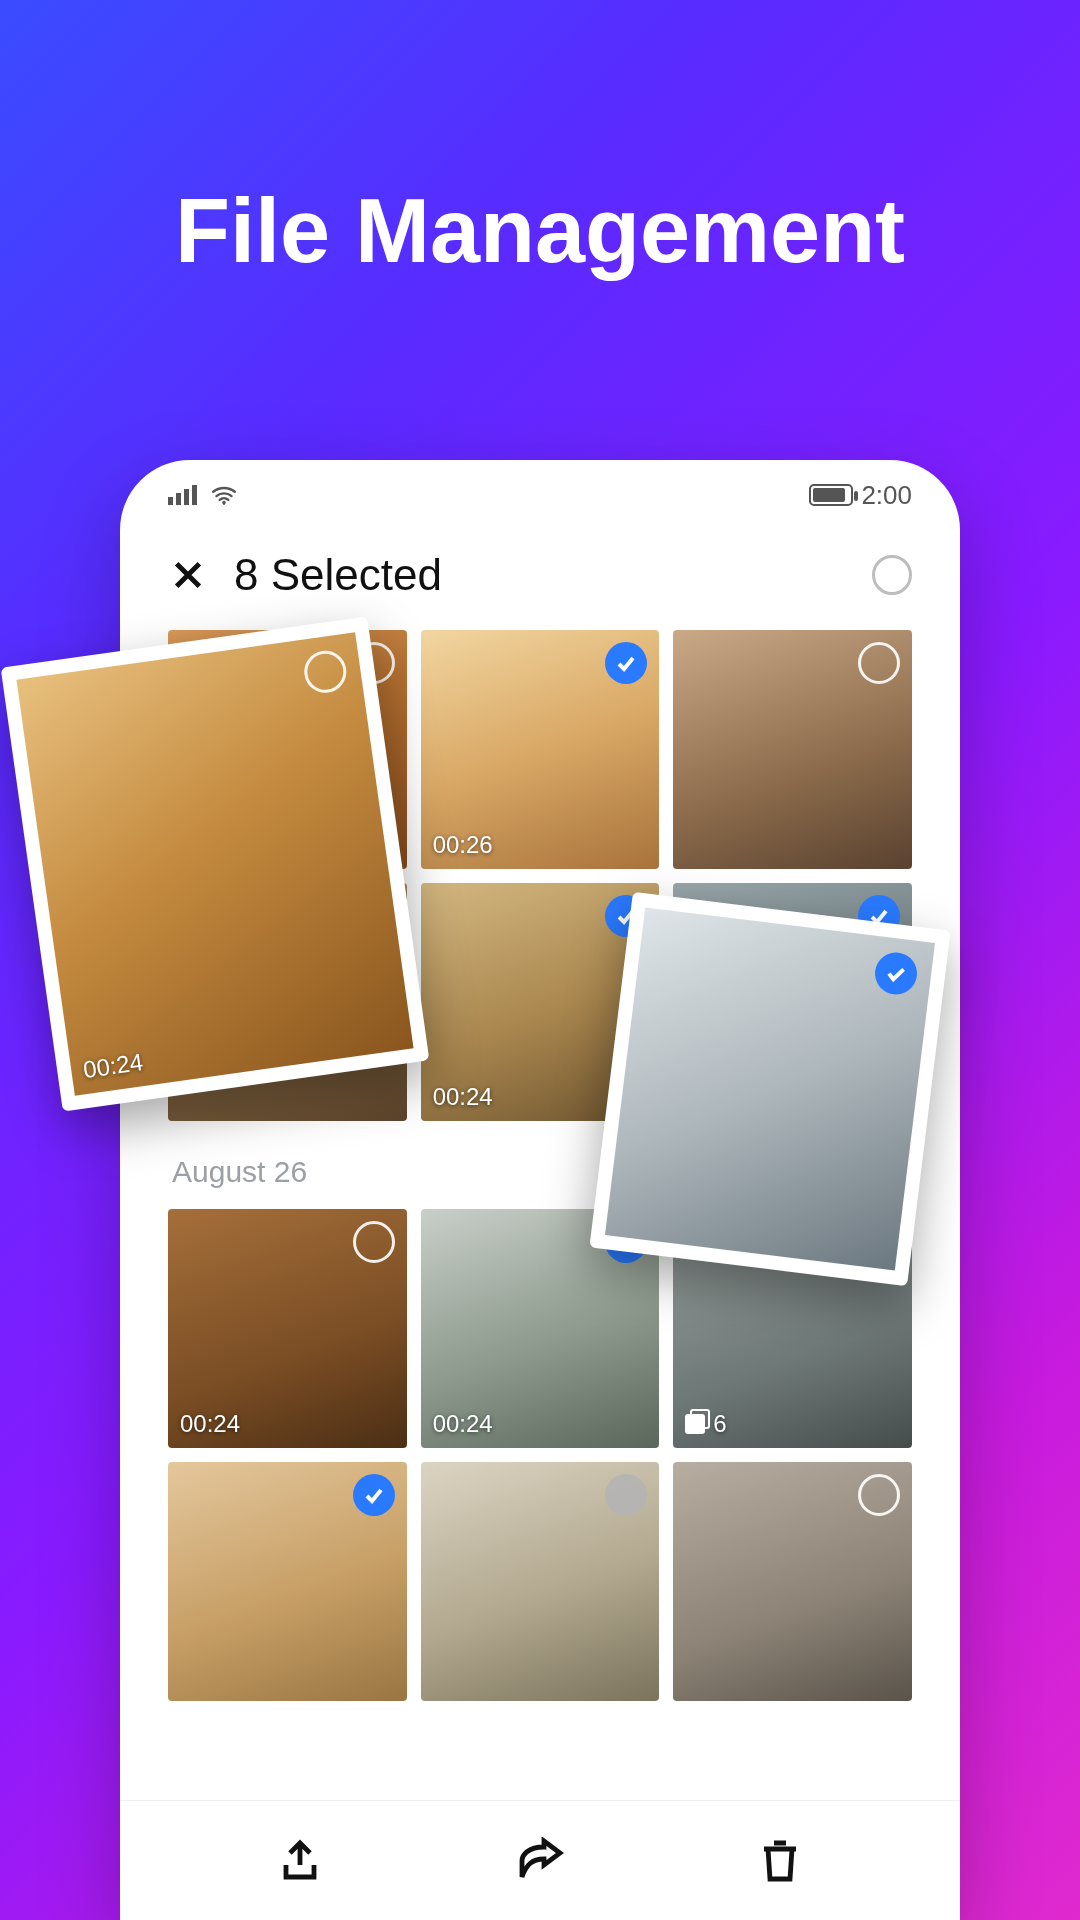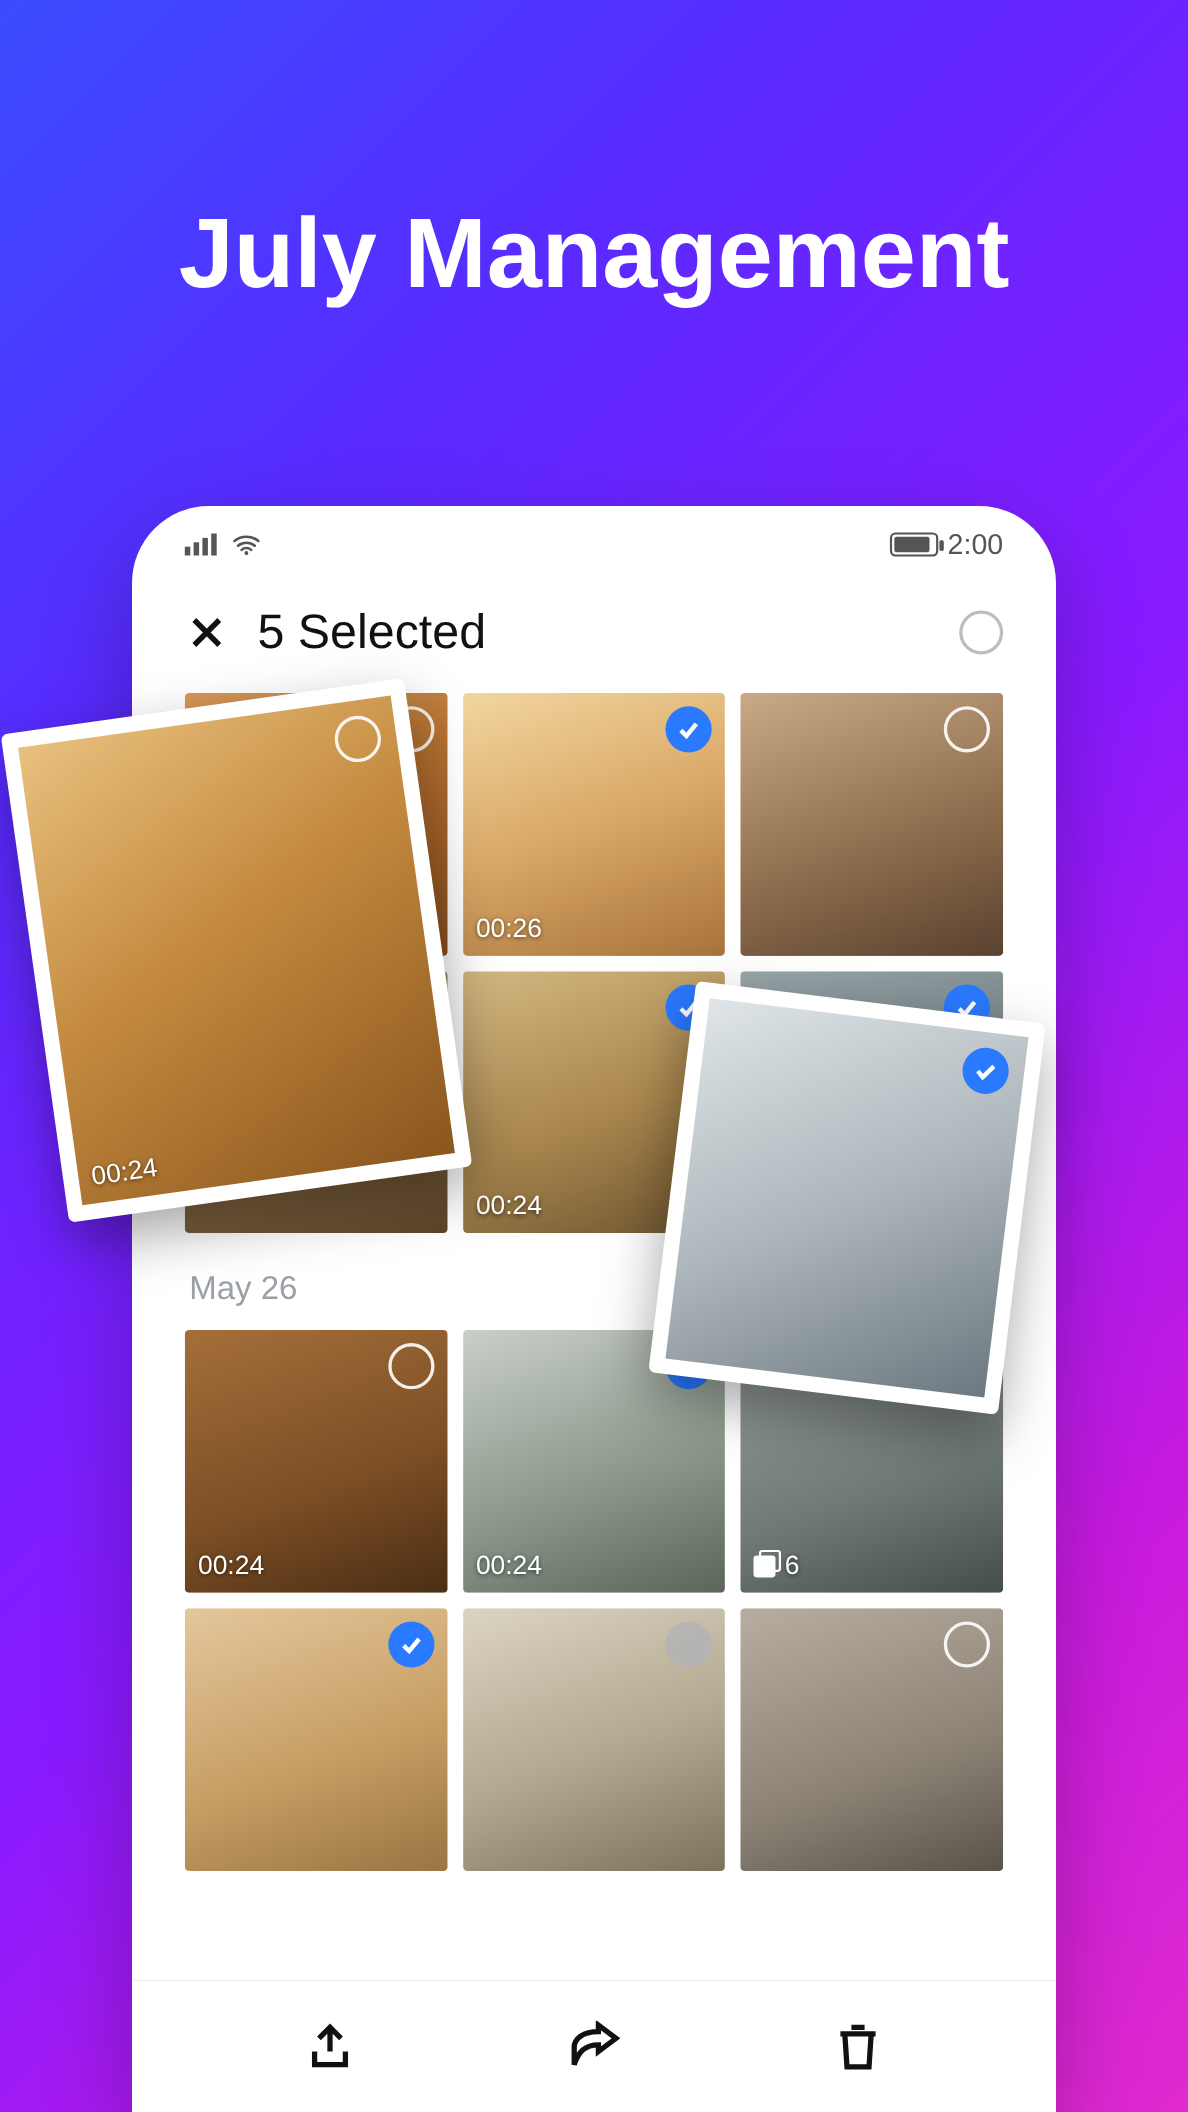--- a/index.html
+++ b/index.html
@@ -101,21 +101,21 @@
   .ph-j { background: linear-gradient(160deg,#e4c79c 0%, #c79f66 55%, #9a7542 100%); }
   .ph-k { background: linear-gradient(160deg,#dcd4c3 0%, #b2a88f 55%, #7c735d 100%); }
   .ph-l { background: linear-gradient(160deg,#b7aea1 0%, #8c8376 60%, #5a534a 100%); }
   .ph-p1 { background: linear-gradient(150deg,#e8c07e 0%, #c48a3f 45%, #8a561e 100%); }
   .ph-p2 { background: linear-gradient(150deg,#dfe5e8 0%, #aeb7bc 50%, #6c7880 100%); }
 </style>
 </head>
 <body>
 
 <div class="bg">
-  <div class="headline">July Management</div>
+  <div class="headline">File Management</div>
 
   <div class="phone">
 
     <div class="statusbar">
       <div class="status-left">
         <span class="signal-bars">
             <span></span>
             <span></span>
             <span></span>
             <span></span>
@@ -132,21 +132,21 @@
         <span>2:00</span>
       </div>
     </div>
 
     <div class="appbar">
       <div class="close-x">
         <svg viewBox="0 0 24 24">
             <path d="M4 4 L20 20 M20 4 L4 20" fill="none"></path>
           </svg>
       </div>
-      <div class="appbar-title">5 Selected</div>
+      <div class="appbar-title">8 Selected</div>
       <div class="selectall"></div>
     </div>
 
     <div class="gallery">
 
       <div class="grid">
         <div class="thumb">
             <div class="thumb-inner ph-a"></div>
           <div class="sel-badge empty"></div>
           <div class="dur">00:24</div>
@@ -184,21 +184,21 @@
         <div class="thumb">
             <div class="thumb-inner ph-f"></div>
           <div class="sel-badge checked">
               <svg viewBox="0 0 24 24">
                 <path d="M5 13 L10 18 L19 7"></path>
               </svg>
             </div>
         </div>
       </div>
 
-      <div class="section-label">May 26</div>
+      <div class="section-label">August 26</div>
 
       <div class="grid">
         <div class="thumb">
             <div class="thumb-inner ph-g"></div>
           <div class="sel-badge empty"></div>
           <div class="dur">00:24</div>
         </div>
         <div class="thumb">
             <div class="thumb-inner ph-h"></div>
           <div class="sel-badge checked">

